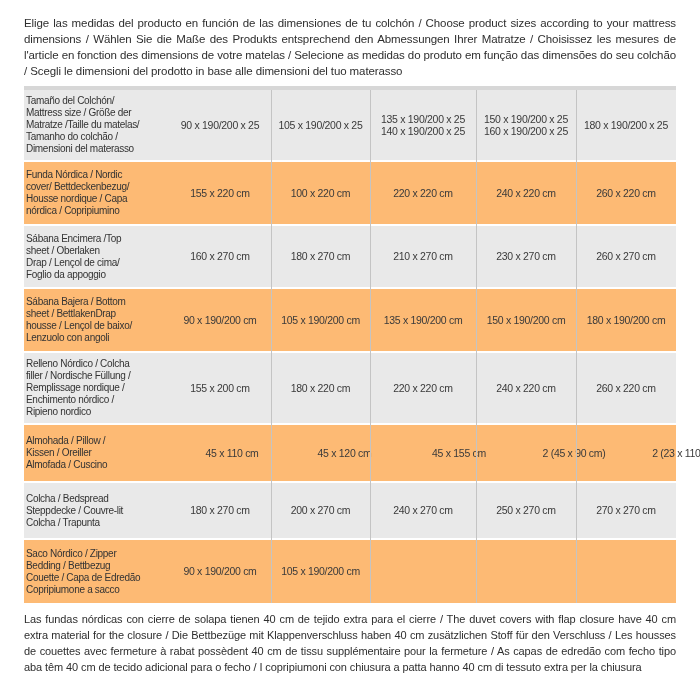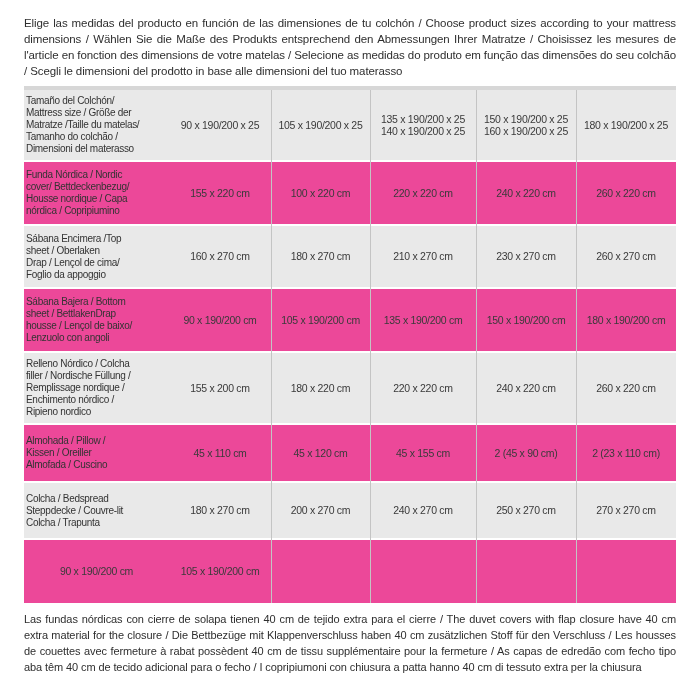--- a/index.html
+++ b/index.html
@@ -25,21 +25,21 @@
     width:652px;
     border-top:4px solid #d7d7d7;
   }
   .trow{
     display:grid;
     grid-template-columns:145px 102px 99px 106px 100px 100px;
     align-items:center;
     margin-bottom:2px;
   }
   .trow.odd{background:#e9e9e9;}
-  .trow.even{background:#ec4899;}
+  .trow.even{background:#fdba74;}
   .cell{
     font-size:10.5px;
     line-height:12.5px;
     letter-spacing:-0.3px;
     white-space:pre-line;
     padding:4px 2px;
   }
   .cell-label{
     text-align:left;
     font-size:10px;
@@ -67,21 +67,21 @@
     line-height:16px;
     text-align:justify;
     letter-spacing:-0.1px;
   }
   
   .r0{min-height:70px;}
   .r1{min-height:62px;}
   .r2{min-height:61px;}
   .r3{min-height:62px;}
   .r4{min-height:70px;}
-  .r5{min-height:56px;}
+  .r5{min-height:56px;gap:12px;}
   .r6{min-height:55px;}
   .r7{min-height:63px;}
 </style>
 </head>
 <body>
 
 <div class="page">
 
   <p class="intro">Elige las medidas del producto en función de las dimensiones de tu colchón / Choose product sizes according to your mattress dimensions / Wählen Sie die Maße des Produkts entsprechend den Abmessungen Ihrer Matratze / Choisissez les mesures de l'article en fonction des dimensions de votre matelas / Selecione as medidas do produto em função das dimensões do seu colchão / Scegli le dimensioni del prodotto in base alle dimensioni del tuo materasso</p>
 
@@ -167,20 +167,24 @@
 Steppdecke / Couvre-lit
 Colcha / Trapunta</div>
       <div class="cell cell-data">180 x 270 cm</div>
       <div class="cell cell-data">200 x 270 cm</div>
       <div class="cell cell-data">240 x 270 cm</div>
       <div class="cell cell-data">250 x 270 cm</div>
       <div class="cell cell-data">270 x 270 cm</div>
     </div>
 
     <div class="trow even r7">
+      <div class="cell cell-label">Saco Nórdico / Zipper
+Bedding / Bettbezug
+Couette  / Capa de Edredão
+Copripiumone a sacco</div>
       <div class="cell cell-data">90 x 190/200 cm</div>
       <div class="cell cell-data">105 x 190/200 cm</div>
       <div class="cell cell-data"></div>
       <div class="cell cell-data"></div>
       <div class="cell cell-data"></div>
     </div>
 
     <div class="vline v1"></div>
     <div class="vline v2"></div>
     <div class="vline v3"></div>

